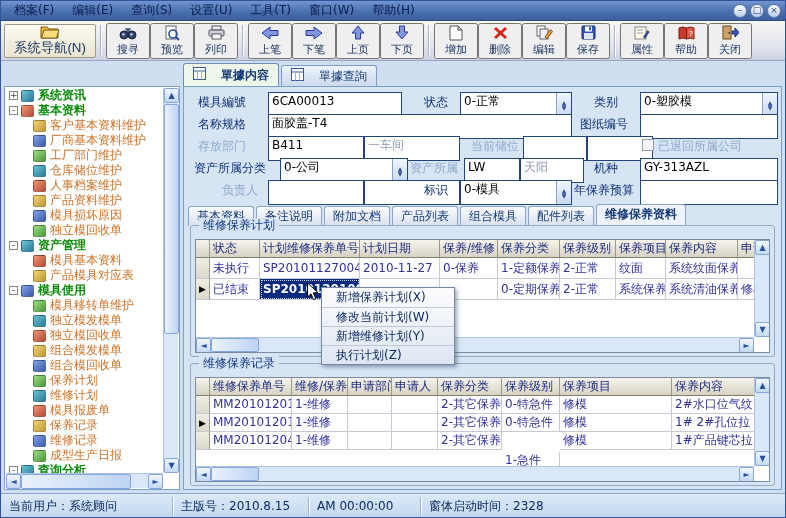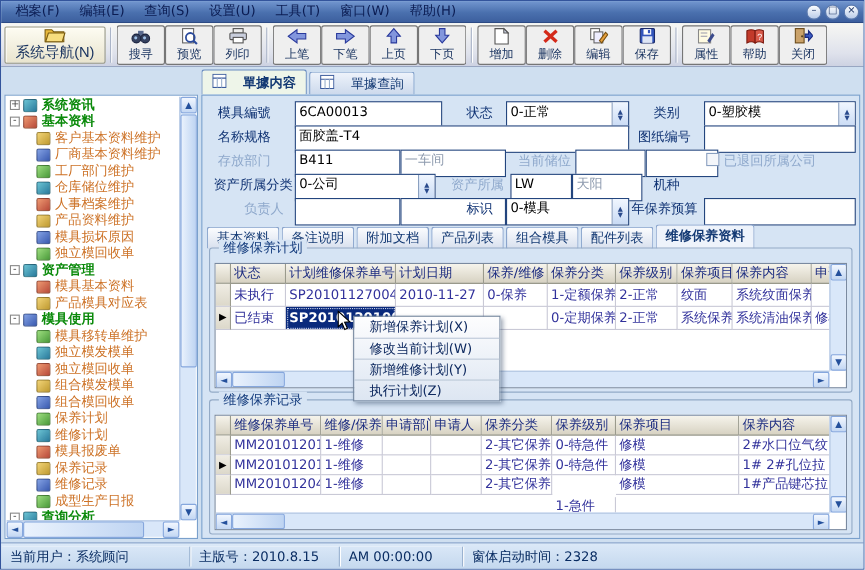--- a/index.html
+++ b/index.html
@@ -464,31 +464,32 @@
       <span class="lbl dim" style="left:14px;top:50px">存放部门</span>
       <div class="fld" style="left:84px;top:49px;width:96px">B411</div>
       <div class="fld gray" style="left:180px;top:49px;width:96px">一车间</div>
       <span class="lbl dim" style="left:287px;top:50px">当前储位</span>
       <div class="fld" style="left:339px;top:49px;width:64px"></div>
       <div class="fld" style="left:403px;top:49px;width:66px"></div>
       <span class="chkbox" style="left:458px;top:52px"></span>
       <span class="lbl dim" style="left:474px;top:50px">已退回所属公司</span>
 
       <span class="lbl" style="left:10px;top:72px">资产所属分类</span>
-      <div class="fld combo" style="left:84px;top:71px;width:128px">
+      <div class="fld combo" style="left:96px;top:71px;width:128px">
         <span>0-公司</span>
         <span class="spin">
             <i>▲</i>
             <i>▼</i>
           </span>
       </div>
       <span class="lbl dim" style="left:226px;top:72px">资产所属</span>
       <div class="fld" style="left:280px;top:71px;width:56px">LW</div>
       <div class="fld gray" style="left:336px;top:71px;width:64px">天阳</div>
       <span class="lbl" style="left:410px;top:72px">机种</span>
+      <div class="fld" style="left:456px;top:71px;width:138px">GY-313AZL</div>
 
       <span class="lbl dim" style="left:38px;top:94px">负责人</span>
       <div class="fld" style="left:84px;top:93px;width:96px"></div>
       <div class="fld" style="left:180px;top:93px;width:96px"></div>
       <span class="lbl" style="left:240px;top:94px;left:240px">标识</span>
       <div class="fld combo" style="left:276px;top:93px;width:112px">
         <span>0-模具</span>
         <span class="spin">
             <i>▲</i>
             <i>▼</i>

